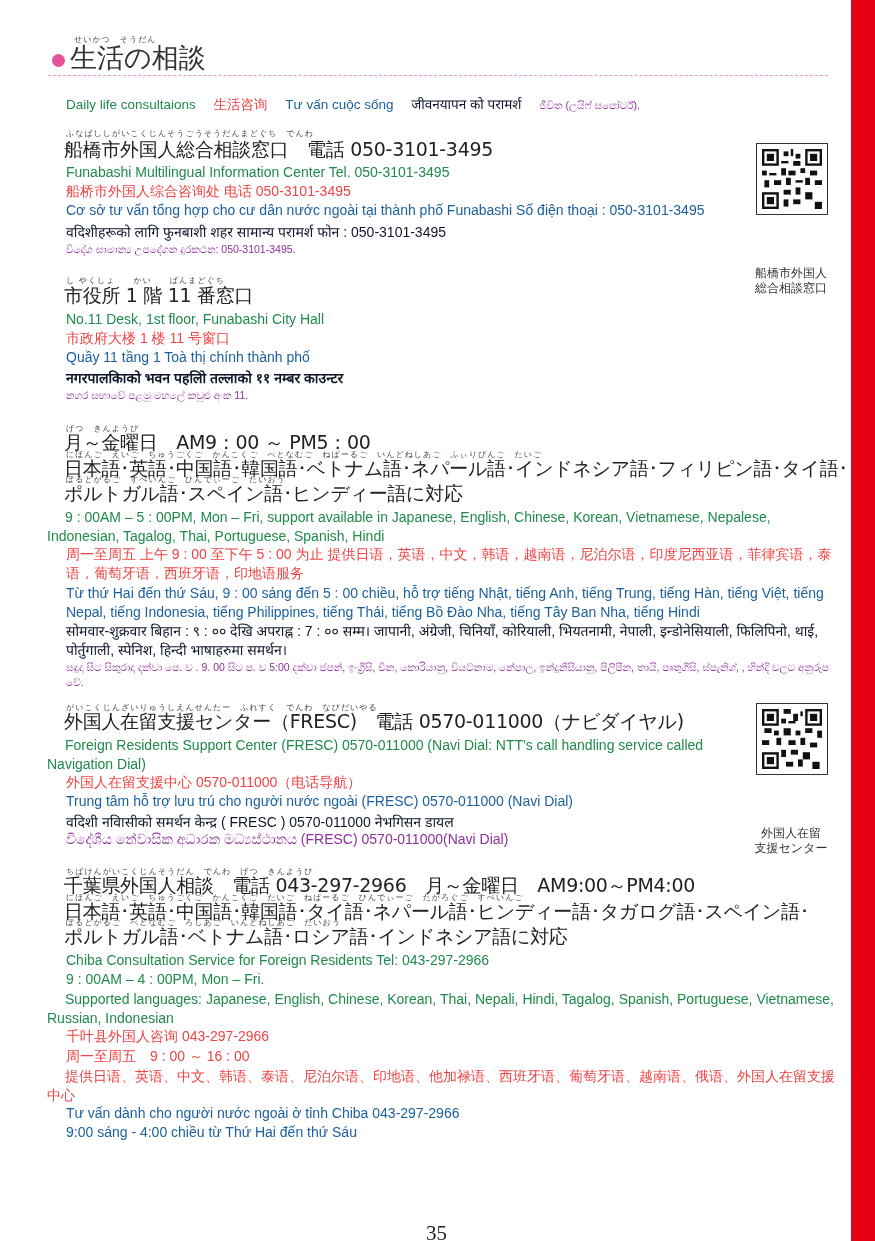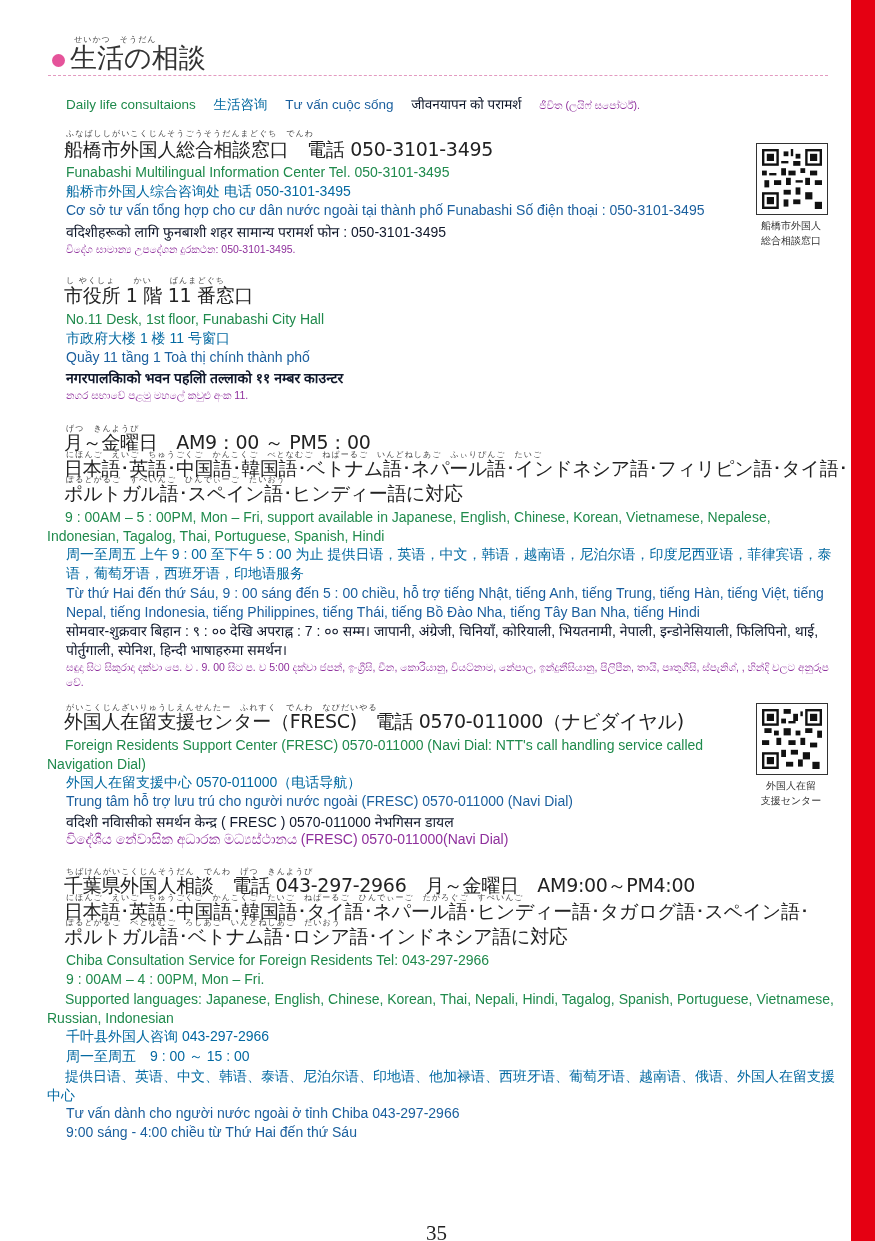--- a/index.html
+++ b/index.html
@@ -13,29 +13,29 @@
   .ruby-row { position: absolute; font-size: 8px; color: #444; white-space: nowrap; letter-spacing: 1px; font-family: "DejaVu Sans", sans-serif; }
   .dashed { position: absolute; left: 48px; top: 75px; width: 780px; border-top: 1.5px dashed #e39ac0; }
 
   .sub-line { position: absolute; left: 66px; top: 95px; font-size: 13.5px; white-space: nowrap; }
   .sub-line span { margin-right: 14px; }
 
   .heading { position: absolute; font-size: 19px; color: #222; white-space: nowrap; font-family: "DejaVu Sans", sans-serif; letter-spacing: -0.3px; }
   .ln { position: absolute; font-size: 14px; white-space: nowrap; }
   .ln.wrap { white-space: normal; }
   .c-green { color: #1f8a4c; }
-  .c-red { color: #0369a1; }
+  .c-red { color: #ef4444; }
   .c-blue { color: #1a5f9e; }
   .c-orange { color: #0f172a; }
   .c-purple { color: #8e2f9c; }
   .small { font-size: 10.5px; }
 
   .qr { position: absolute; width: 70px; height: 70px; border: 1px solid #333; background: #fff; }
   .qr svg { width: 60px; height: 60px; margin: 5px; display: block; }
-  .qr-cap { position: absolute; font-size: 10px; color: #333; text-align: center; line-height: 15px; width: 90px; font-family: "DejaVu Sans", sans-serif; }
+  .qr-cap { position: absolute; font-size: 12px; color: #333; text-align: center; line-height: 15px; width: 90px; font-family: "DejaVu Sans", sans-serif; margin-top: 48px; }
 
   .page-num { position: absolute; left: 426px; top: 1188px; font-size: 21px; color: #222; font-family: "Liberation Serif", serif; margin-top: 33px; }
 </style>
 </head>
 <body>
 
 <div class="redbar"></div>
 
 <div class="page">
 
@@ -185,20 +185,20 @@
     <div class="heading" style="left:64px; top:873px;">千葉県外国人相談　電話 043-297-2966　月～金曜日　AM9:00～PM4:00</div>
     <div class="ruby-row" style="left:66px; top:892px;">にほんご　えいご　ちゅうごくご　かんこくご　たいご　ねぱーるご　ひんでぃーご　たがろぐご　すぺいんご</div>
     <div class="heading" style="left:64px; top:899px;">日本語･英語･中国語･韓国語･タイ語･ネパール語･ヒンディー語･タガログ語･スペイン語･</div>
     <div class="ruby-row" style="left:66px; top:917px;">ぽるとがるご　べとなむご　ろしあご　いんどねしあご　たいおう</div>
     <div class="heading" style="left:64px; top:924px;">ポルトガル語･ベトナム語･ロシア語･インドネシア語に対応</div>
 
     <div class="ln c-green" style="left:66px; top:952px;">Chiba Consultation Service for Foreign Residents Tel: 043-297-2966</div>
     <div class="ln c-green" style="left:66px; top:971px;">9 : 00AM – 4 : 00PM, Mon – Fri.</div>
     <div class="ln wrap c-green" style="left:47px; top:990px; width:790px; text-indent:18px; line-height:19px;">Supported languages: Japanese, English, Chinese, Korean, Thai, Nepali, Hindi, Tagalog, Spanish, Portuguese, Vietnamese, Russian, Indonesian</div>
     <div class="ln c-red" style="left:66px; top:1028px;">千叶县外国人咨询 043-297-2966</div>
-    <div class="ln c-red" style="left:66px; top:1048px;">周一至周五　9 : 00 ～ 15 : 00</div>
+    <div class="ln c-red" style="left:66px; top:1048px;">周一至周五　9 : 00 ～ 16 : 00</div>
     <div class="ln wrap c-red" style="left:47px; top:1067px; width:790px; text-indent:18px; line-height:19px;">提供日语、英语、中文、韩语、泰语、尼泊尔语、印地语、他加禄语、西班牙语、葡萄牙语、越南语、俄语、外国人在留支援中心</div>
     <div class="ln c-blue" style="left:66px; top:1105px;">Tư vấn dành cho người nước ngoài ở tỉnh Chiba 043-297-2966</div>
     <div class="ln c-blue" style="left:66px; top:1124px;">9:00 sáng - 4:00 chiều từ Thứ Hai đến thứ Sáu</div>
   </div>
 
   <div class="page-num">35</div>
 </div>
 
 </body></html>

